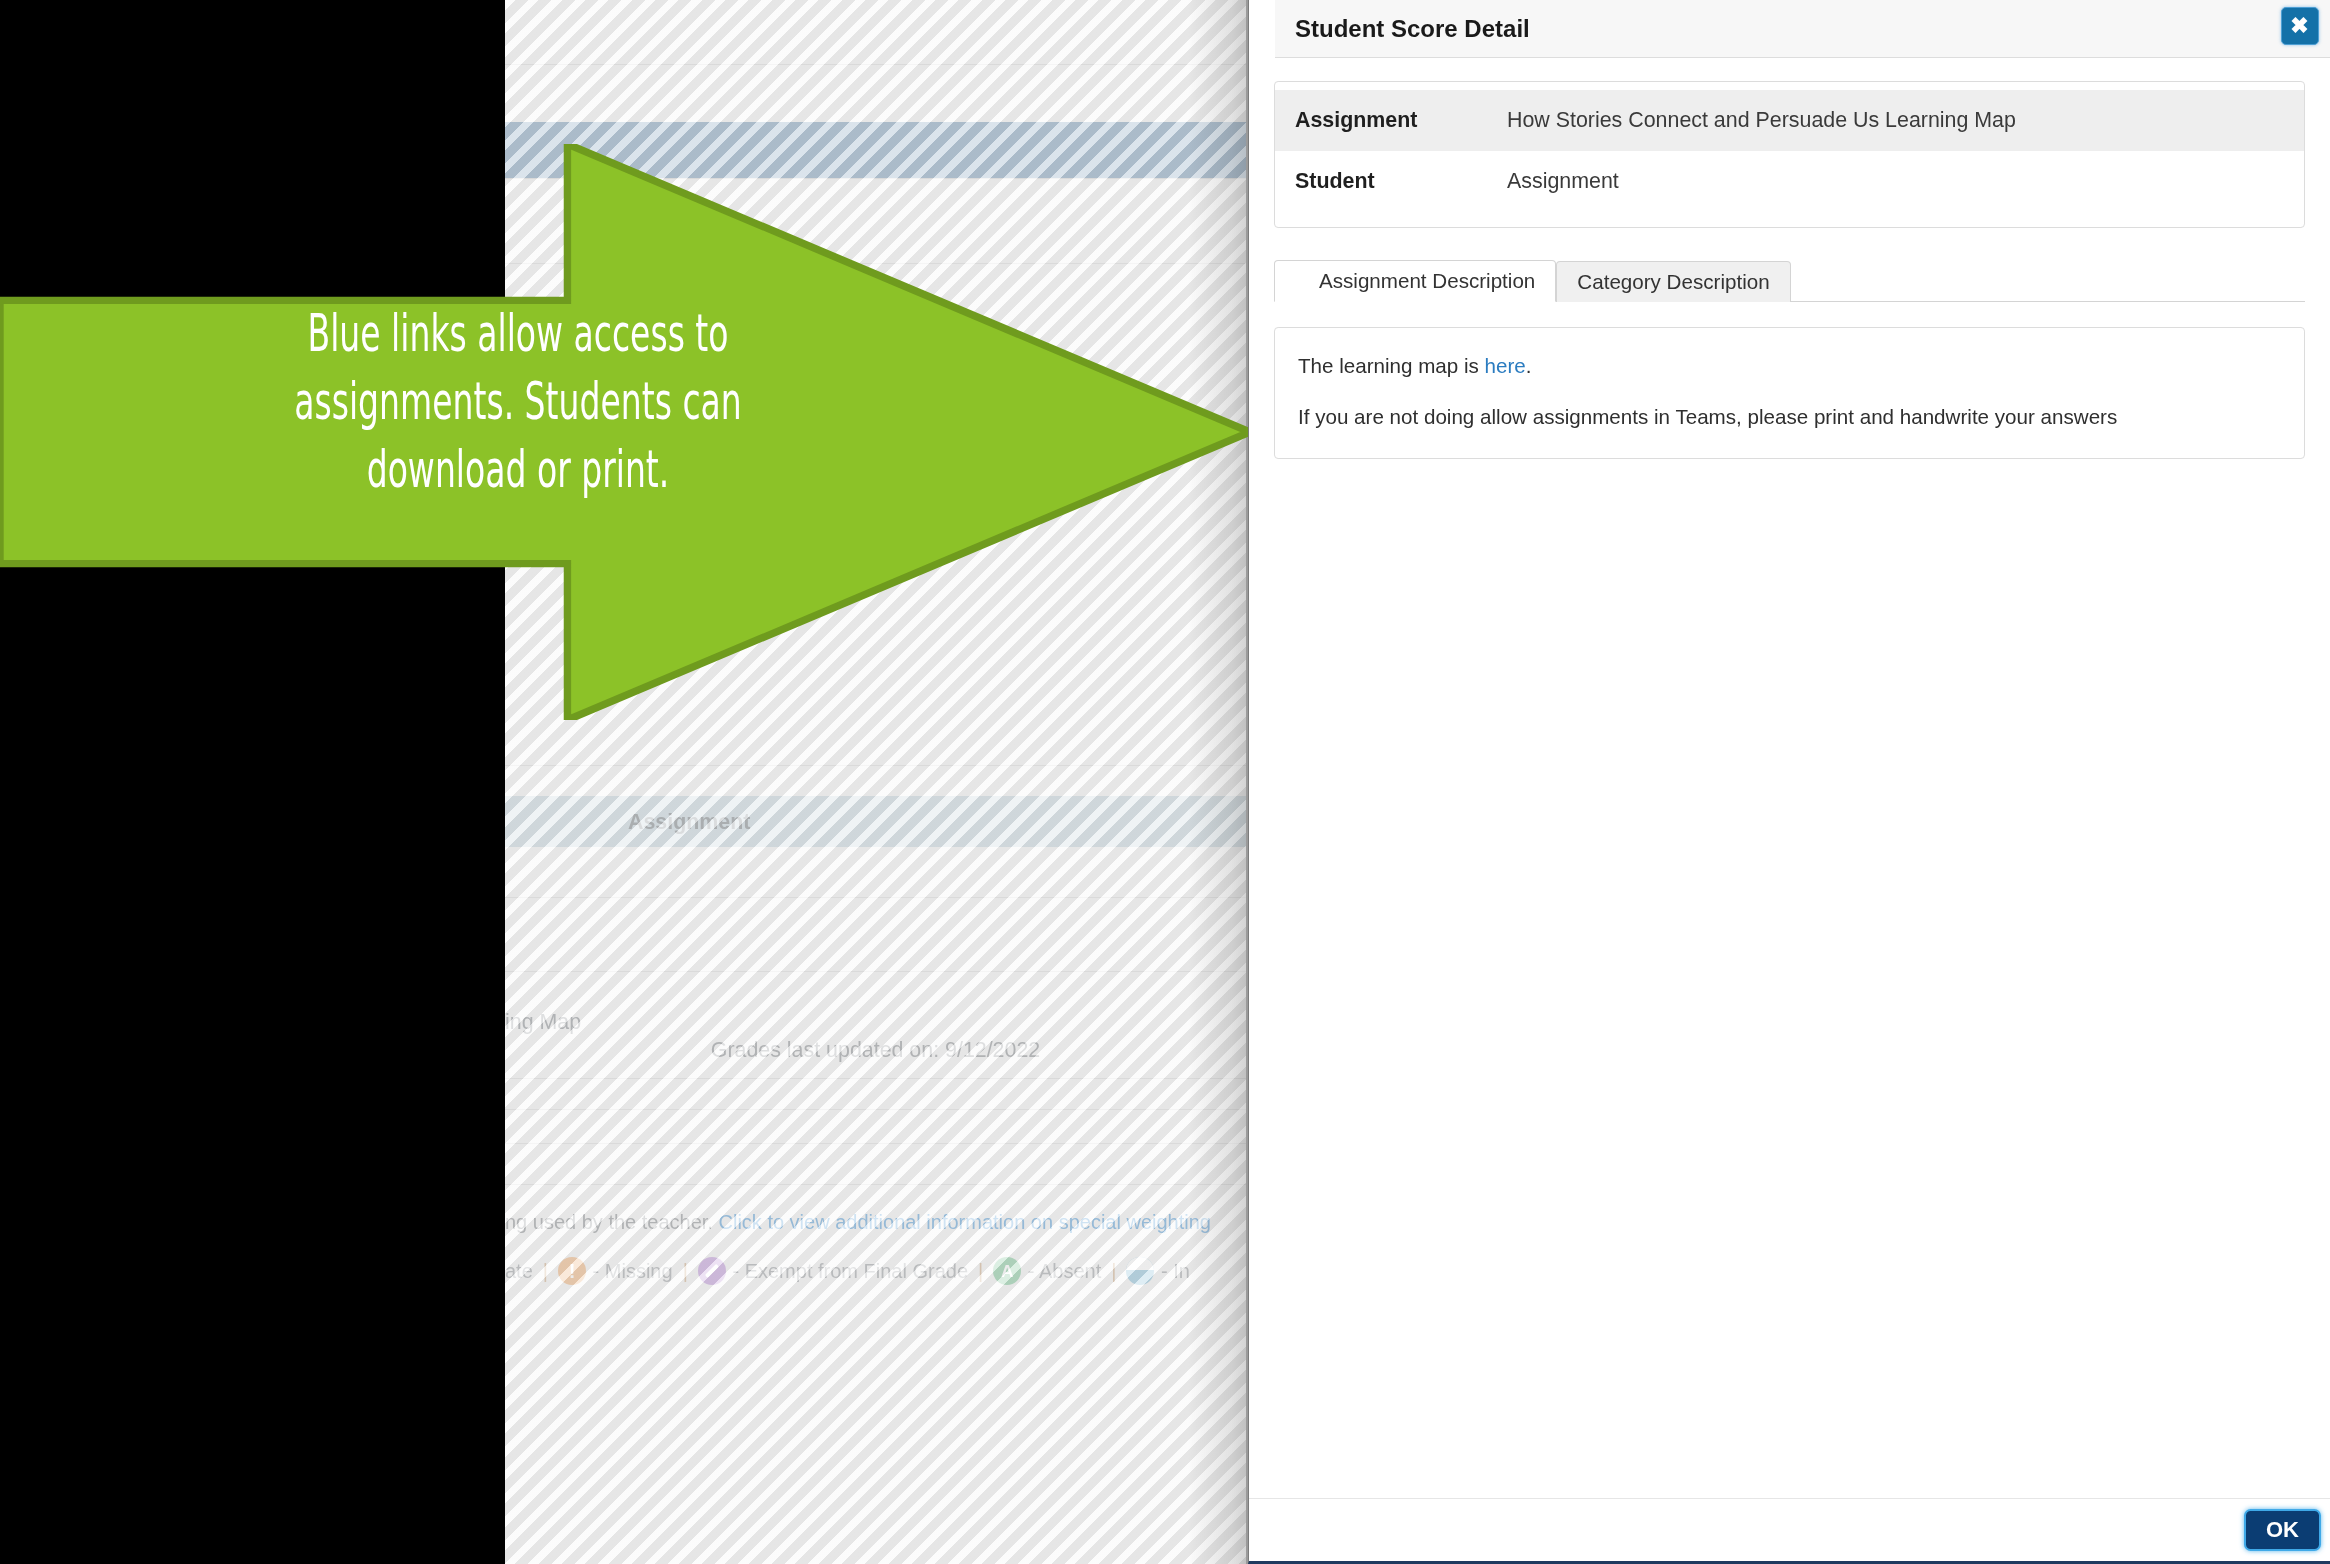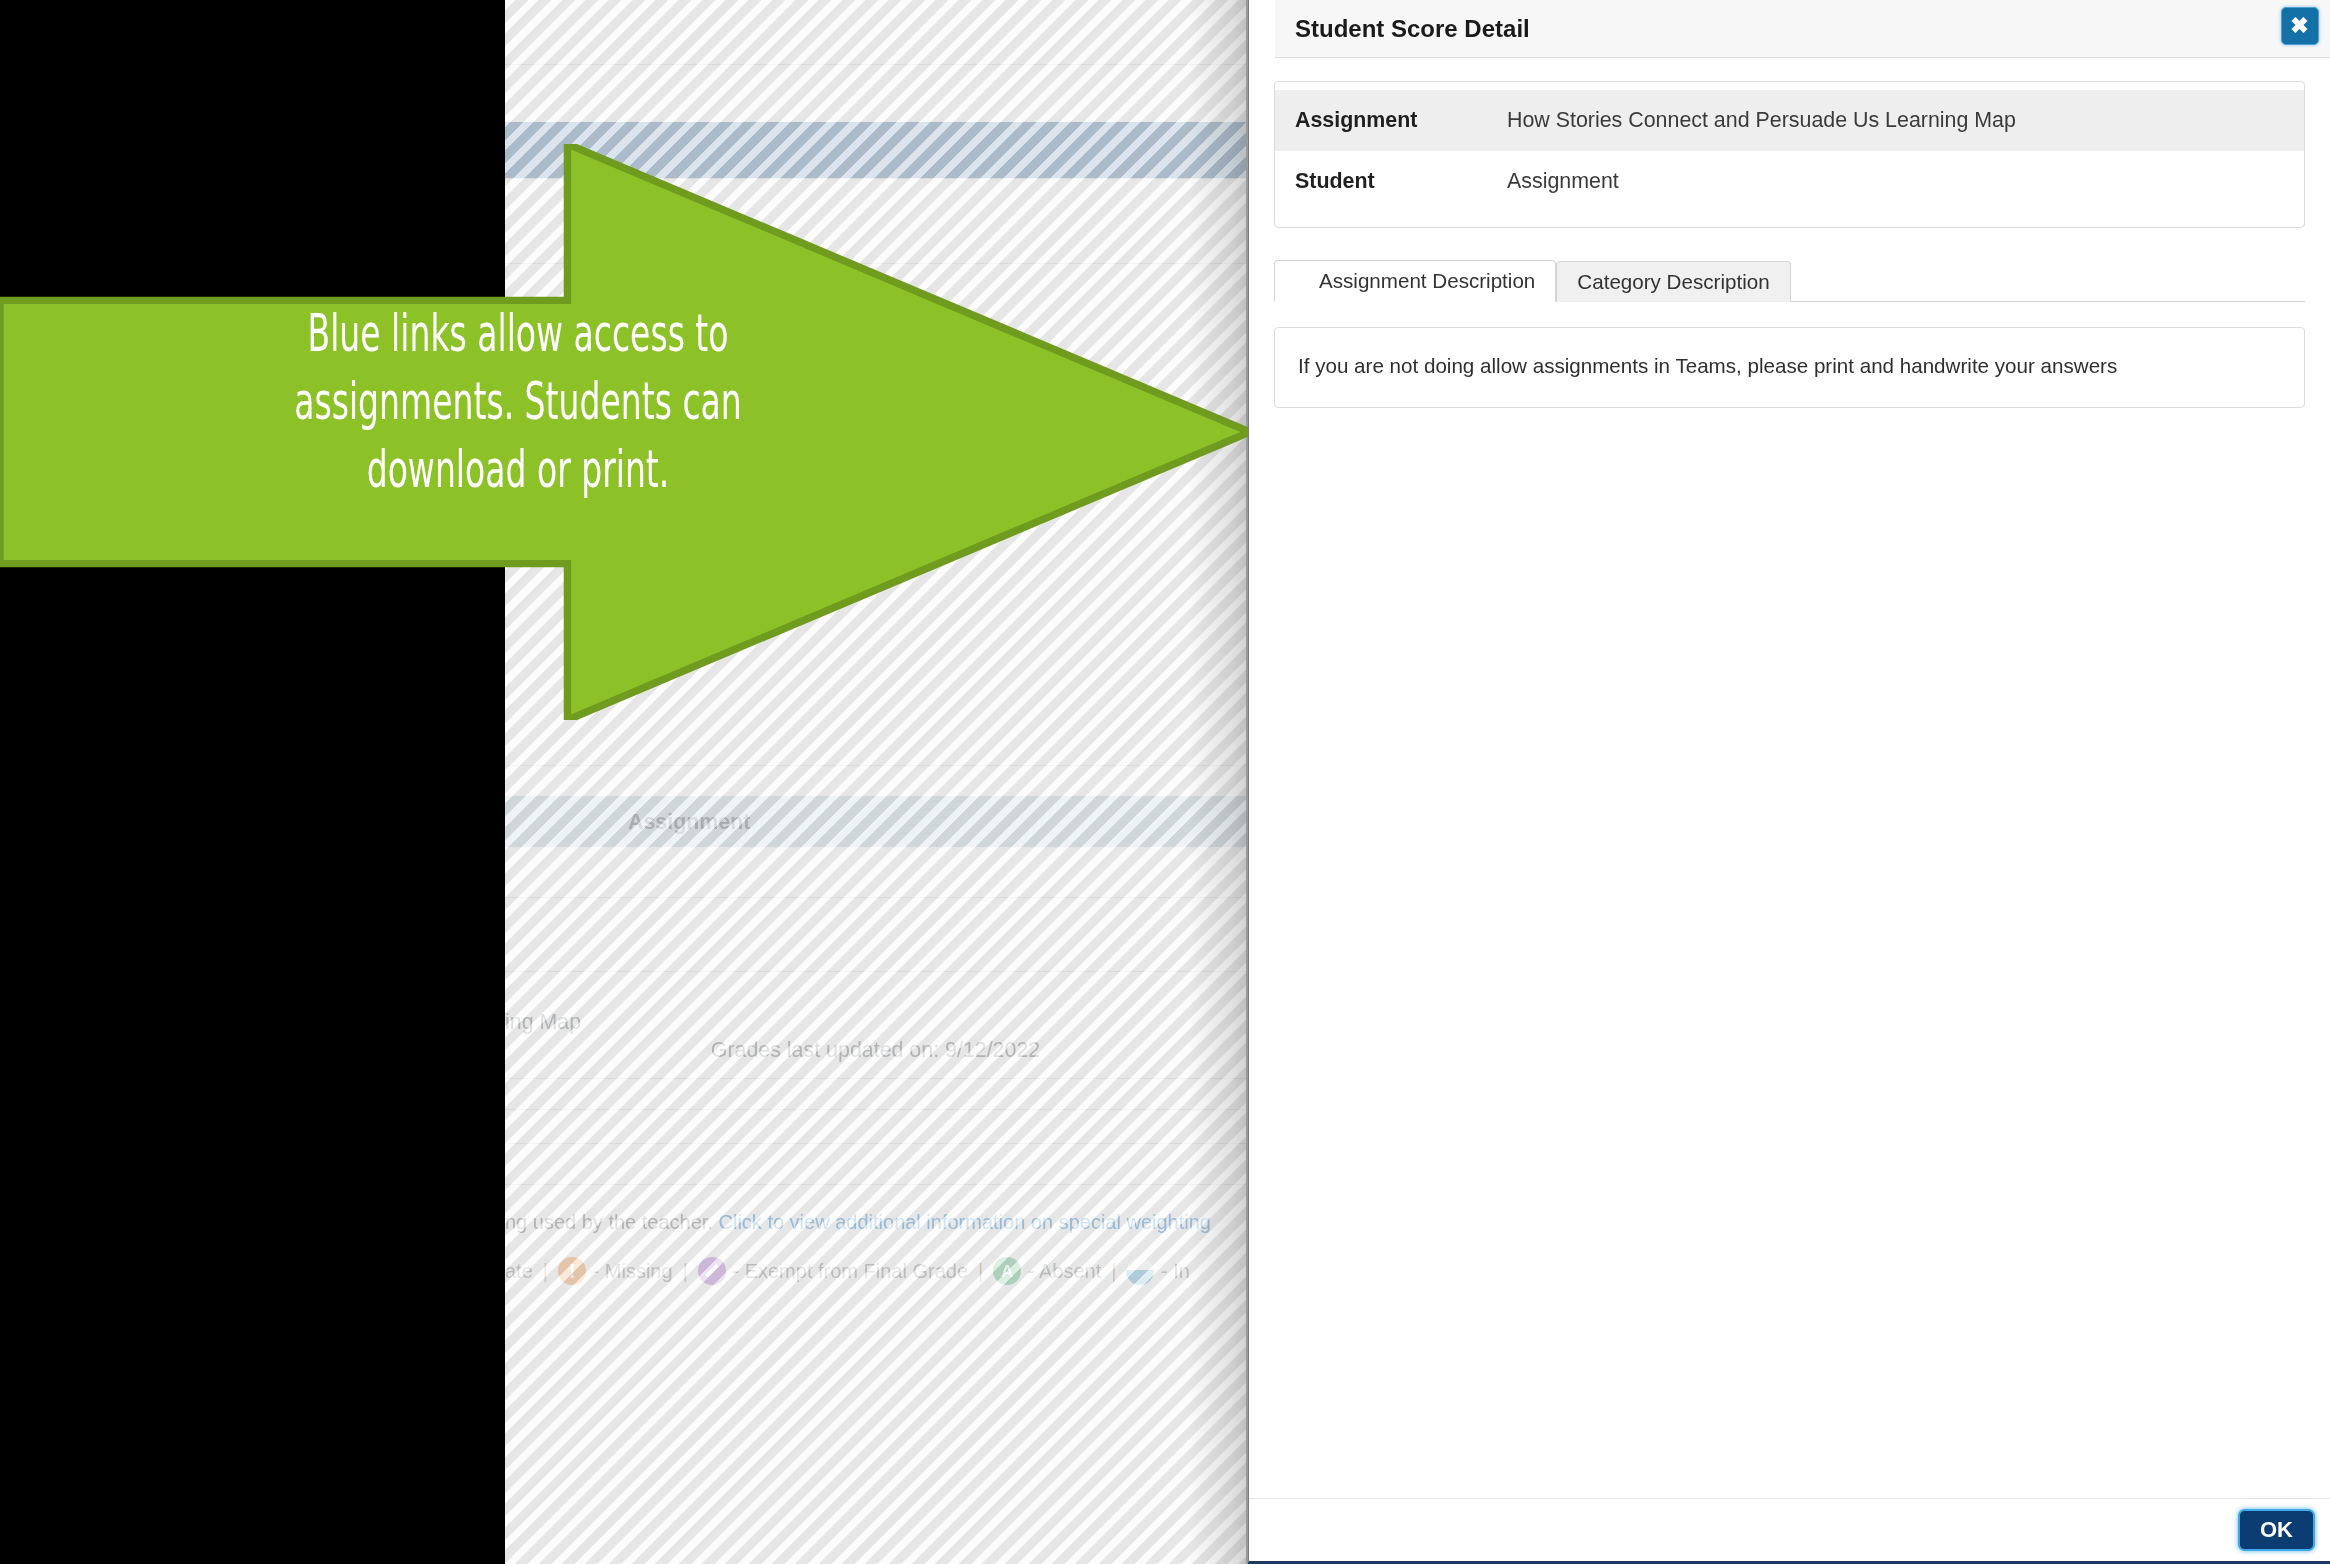--- a/index.html
+++ b/index.html
@@ -229,21 +229,21 @@
     font-size: 20.6px; color: #2f2f2f; line-height: 1.25;
   }
   #desc-panel p:last-child { margin-bottom: 0; }
   #desc-panel a { color: #2b7cc0; text-decoration: none; cursor: pointer; }
 
   #modal-footer {
     flex: 0 0 auto;
     border-top: 0.8px solid #e6e6e6;
     height: 63px;
     display: flex; align-items: center; justify-content: flex-end;
-    padding-right: 15px;
+    padding-right: 9px;
   }
   #ok-btn {
     background: #0b3d73;
     border: 2.5px solid #3fa9e8;
     border-radius: 6.6px;
     color: #ffffff;
     font-size: 22px; font-weight: bold;
     padding: 5.8px 20px;
     cursor: pointer;
     box-shadow: 0 0 5px rgba(63,169,232,0.85);
@@ -330,20 +330,21 @@
           <div class="info-value">Assignment</div>
         </div>
       </div>
 
       <div id="tabs">
         <div class="tab active">Assignment Description</div>
         <div class="tab inactive">Category Description</div>
       </div>
 
       <div id="desc-panel">
+        <p><span>The learning map is </span><a>here</a><span>.</span></p>
         <p>If you are not doing allow assignments in Teams, please print and handwrite your answers</p>
       </div>
 
     </div>
 
     <div id="modal-footer">
       <button id="ok-btn">OK</button>
     </div>
 
   </div>

